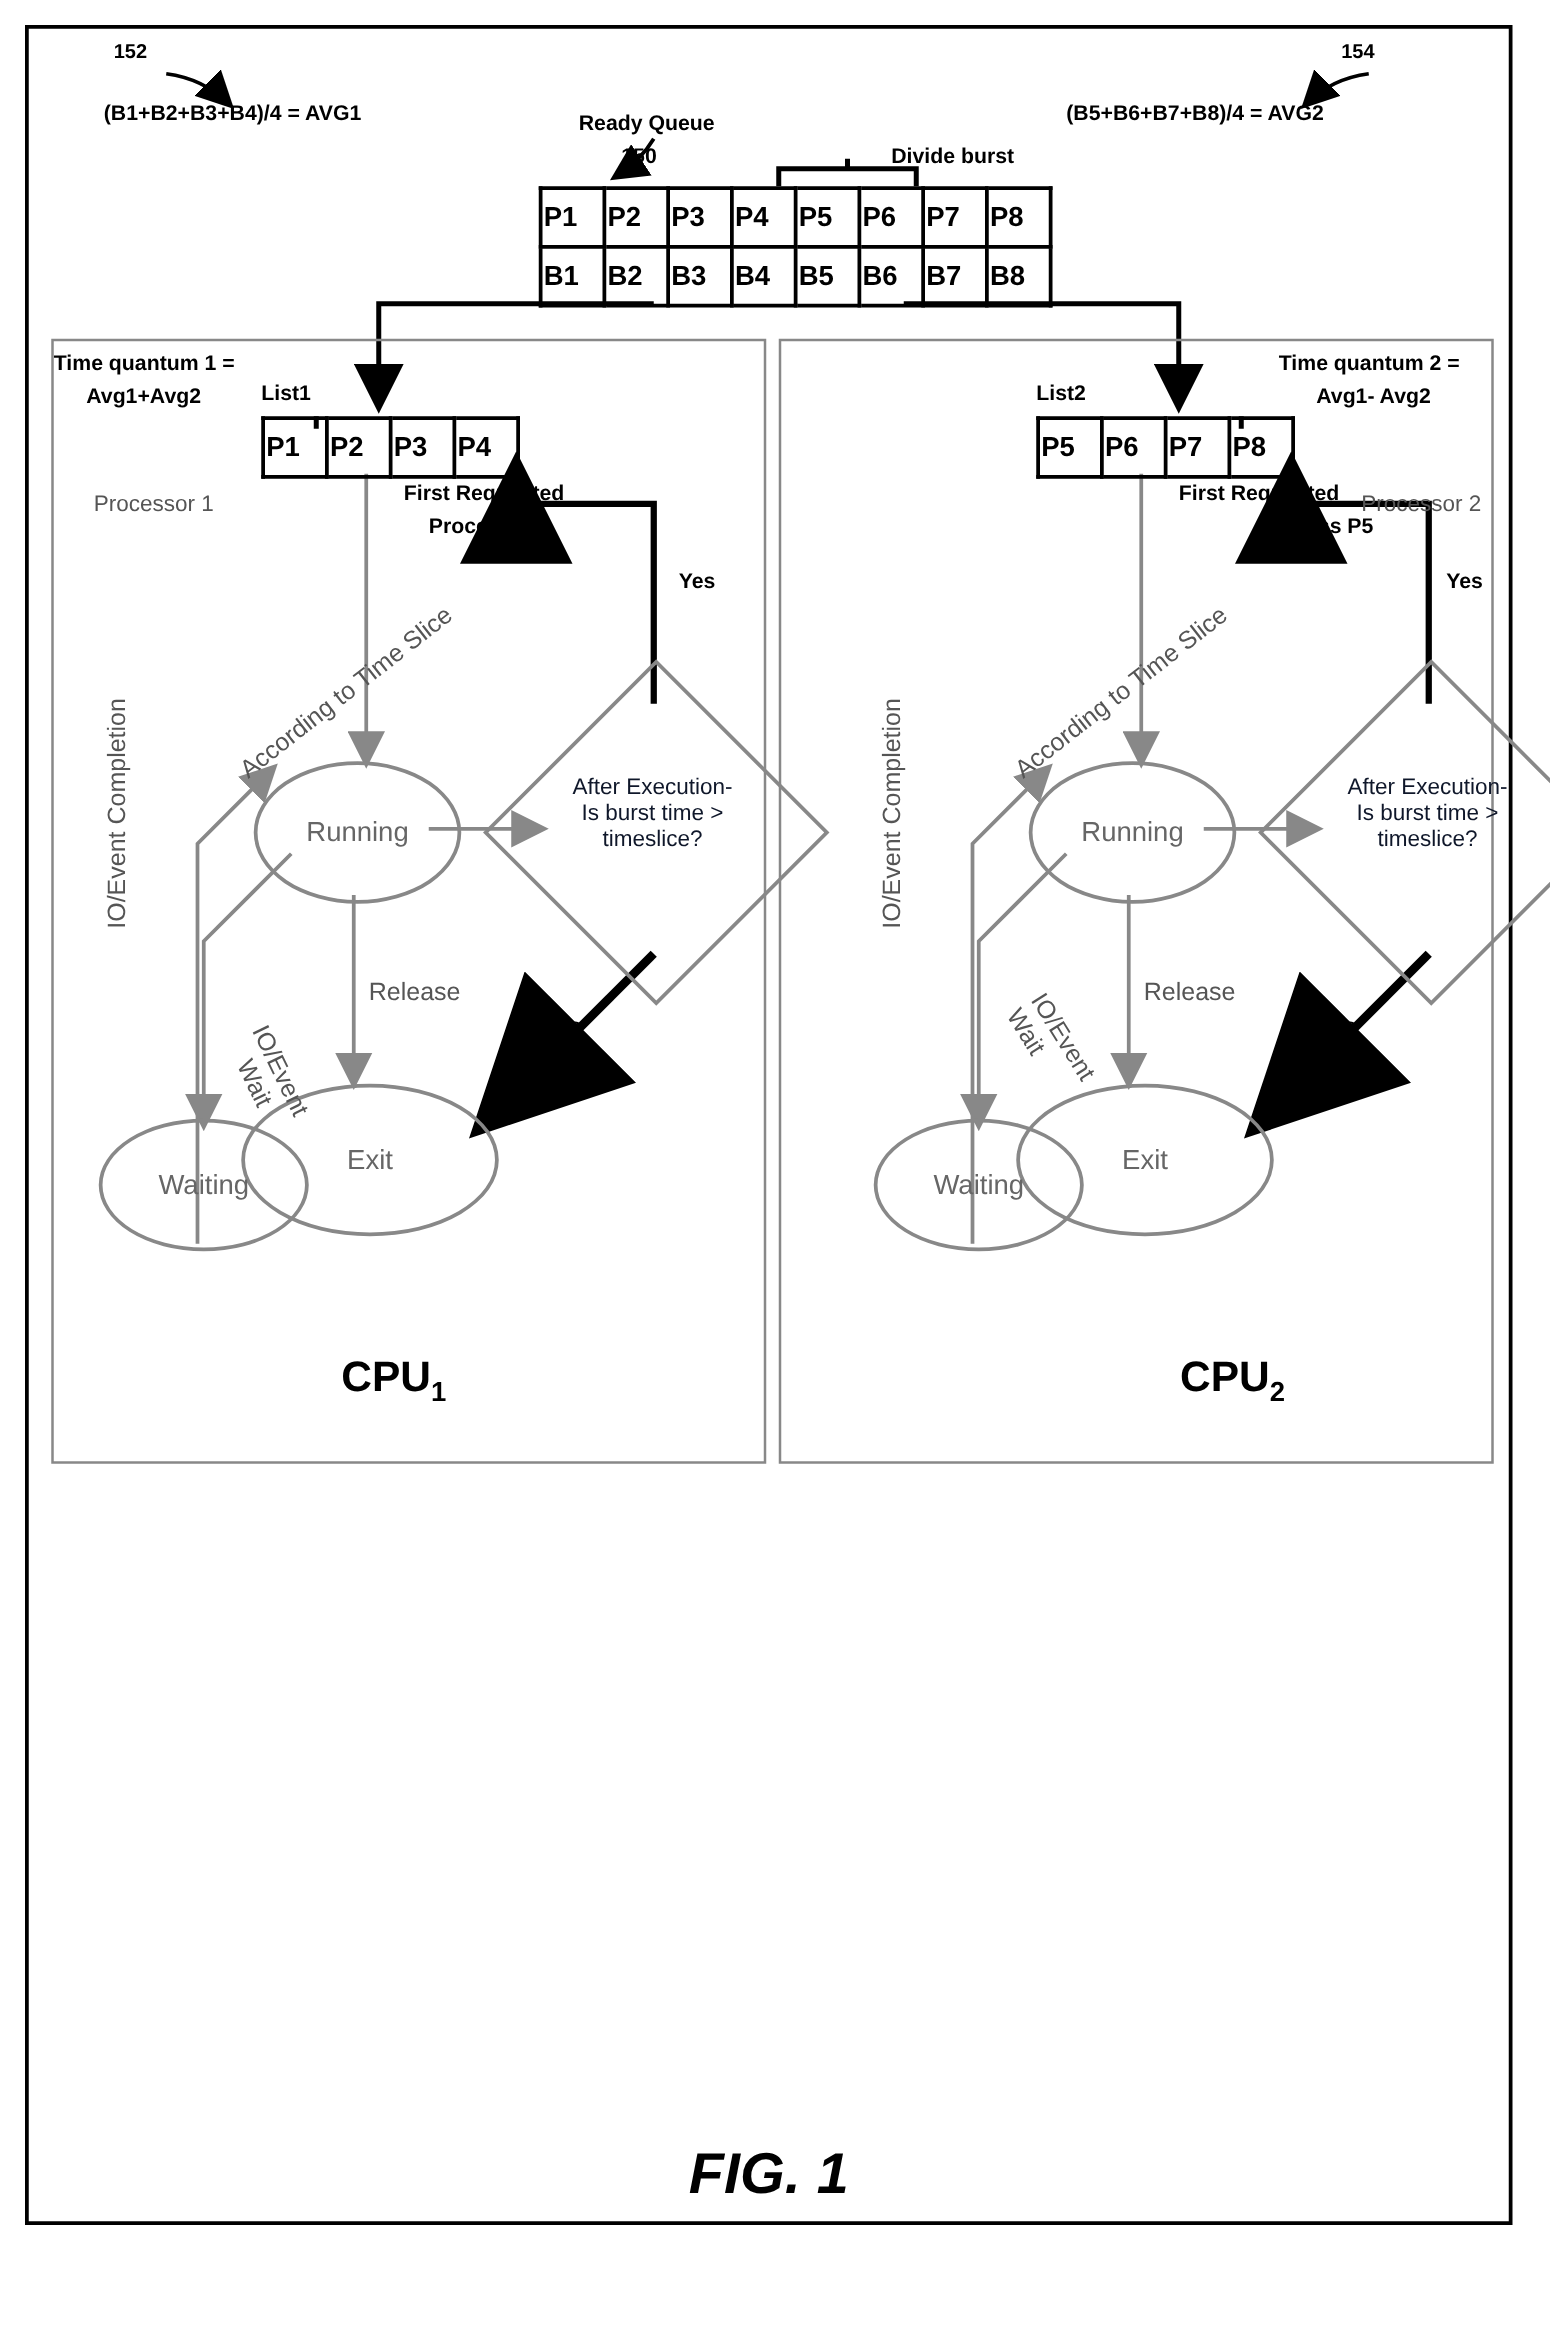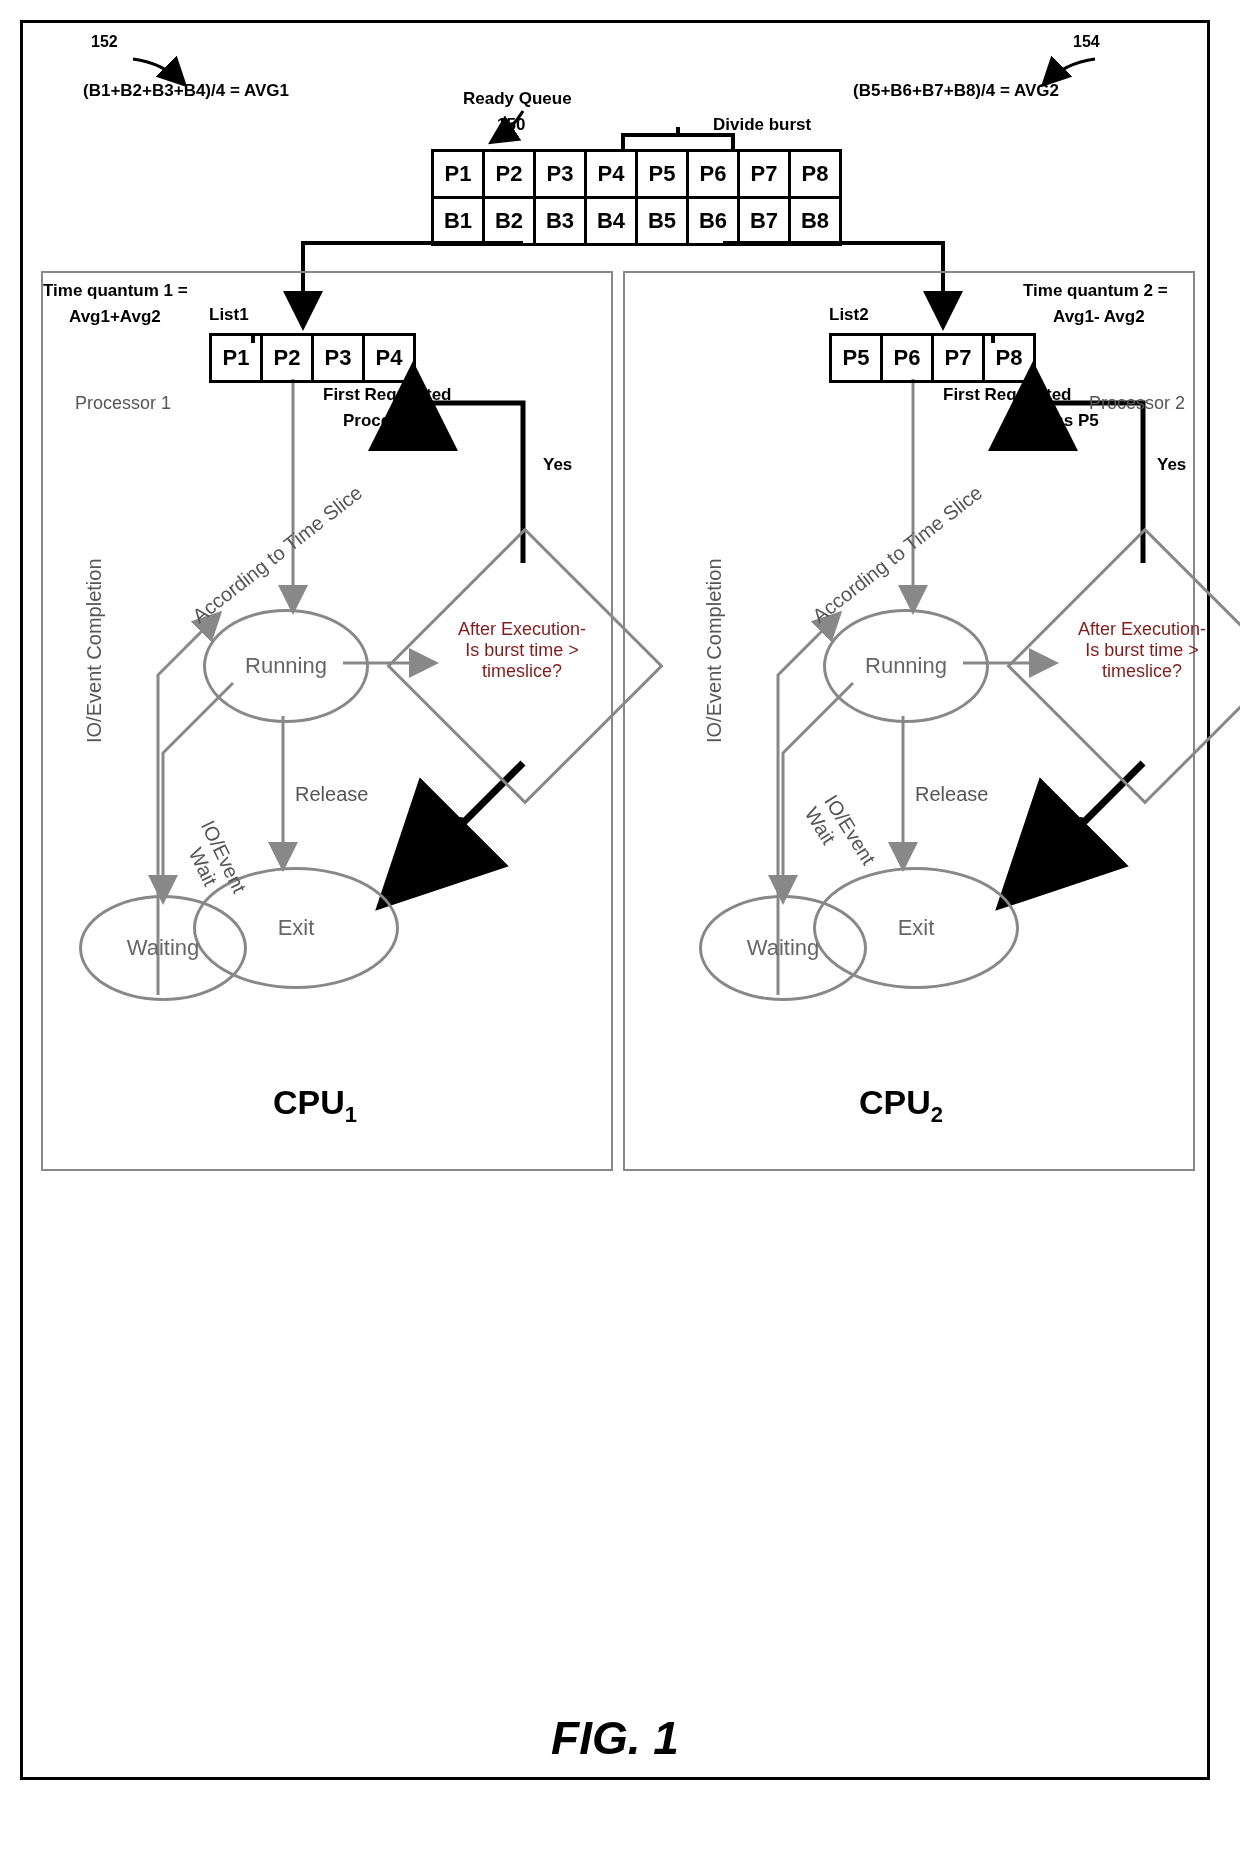--- a/index.html
+++ b/index.html
@@ -1,24 +1,24 @@
 <!DOCTYPE html>
 <html><head>
 <meta charset="utf-8">
 <style>
 body{margin:0;font-family:Arial,Helvetica,sans-serif;background:#fff;color:#000}
 .frame{border:3px solid #000;width:1190px;height:1760px;margin:20px;position:relative;box-sizing:border-box}
 .refitem{display:inline-block;font-weight:bold;font-size:16px;position:absolute}
 .tbl{border-collapse:collapse;position:absolute}
-.tbl td{border:3px solid #000;width:46px;height:42px;text-align:center;font-weight:bold;font-size:22px}
+.tbl td{border:3px solid #000;width:46px;height:42px;font-weight:bold;font-size:22px}
 .lbl{position:absolute;font-weight:bold;font-size:17px}
 .lbl-sm{position:absolute;font-size:20px;color:#555}
 .ell{position:absolute;border:3px solid #888;border-radius:50%;display:flex;align-items:center;justify-content:center;color:#666;font-size:22px}
 .dia{position:absolute;width:190px;height:190px;border:3px solid #888;transform:rotate(45deg)}
-.dia-txt{position:absolute;width:190px;text-align:center;font-size:18px;color:#7f1d1d}
+.dia-txt{position:absolute;width:190px;text-align:center;font-size:18px;color:#0f172a}
 .cpubox{position:absolute;border:2px solid #888;box-sizing:border-box}
 .cpu-title{position:absolute;font-weight:bold;font-size:34px}
 .sub{vertical-align:sub;font-size:22px}
 .fig{position:absolute;bottom:12px;width:100%;text-align:center;font-weight:bold;font-style:italic;font-size:46px}
 svg.arrows{position:absolute;top:0;left:0;pointer-events:none}
 </style>
 </head>
 <body>
 
 <div class="frame">
@@ -164,16 +164,16 @@
    <span>After Execution-</span><br><span>Is burst time &gt;</span><br><span>timeslice?</span>
  </div>
  <div class="lbl" style="left:1134px;top:432px">Yes</div>
  <div class="lbl" style="left:1040px;top:788px">No</div>
  <div class="lbl-sm" style="left:770px;top:520px;transform:rotate(-38deg)">According to Time Slice</div>
  <div class="lbl-sm" style="left:892px;top:760px">Release</div>
  <div class="lbl-sm" style="left:768px;top:808px;transform:rotate(58deg);width:120px">IO/Event Wait</div>
  <div class="lbl-sm" style="left:680px;top:720px;transform:rotate(-90deg);transform-origin:left top">IO/Event Completion</div>
 
  <div class="cpu-title" style="left:250px;top:1060px"><span>CPU</span><span class="sub">1</span></div>
- <div class="cpu-title" style="left:836px;top:1060px"><span>CPU</span><span class="sub">2</span></div>
+ <div class="cpu-title" style="left:921px;top:1060px"><span>CPU</span><span class="sub">2</span></div>
 
  <div class="fig">FIG. 1</div>
 </div>
 
 </body></html>

